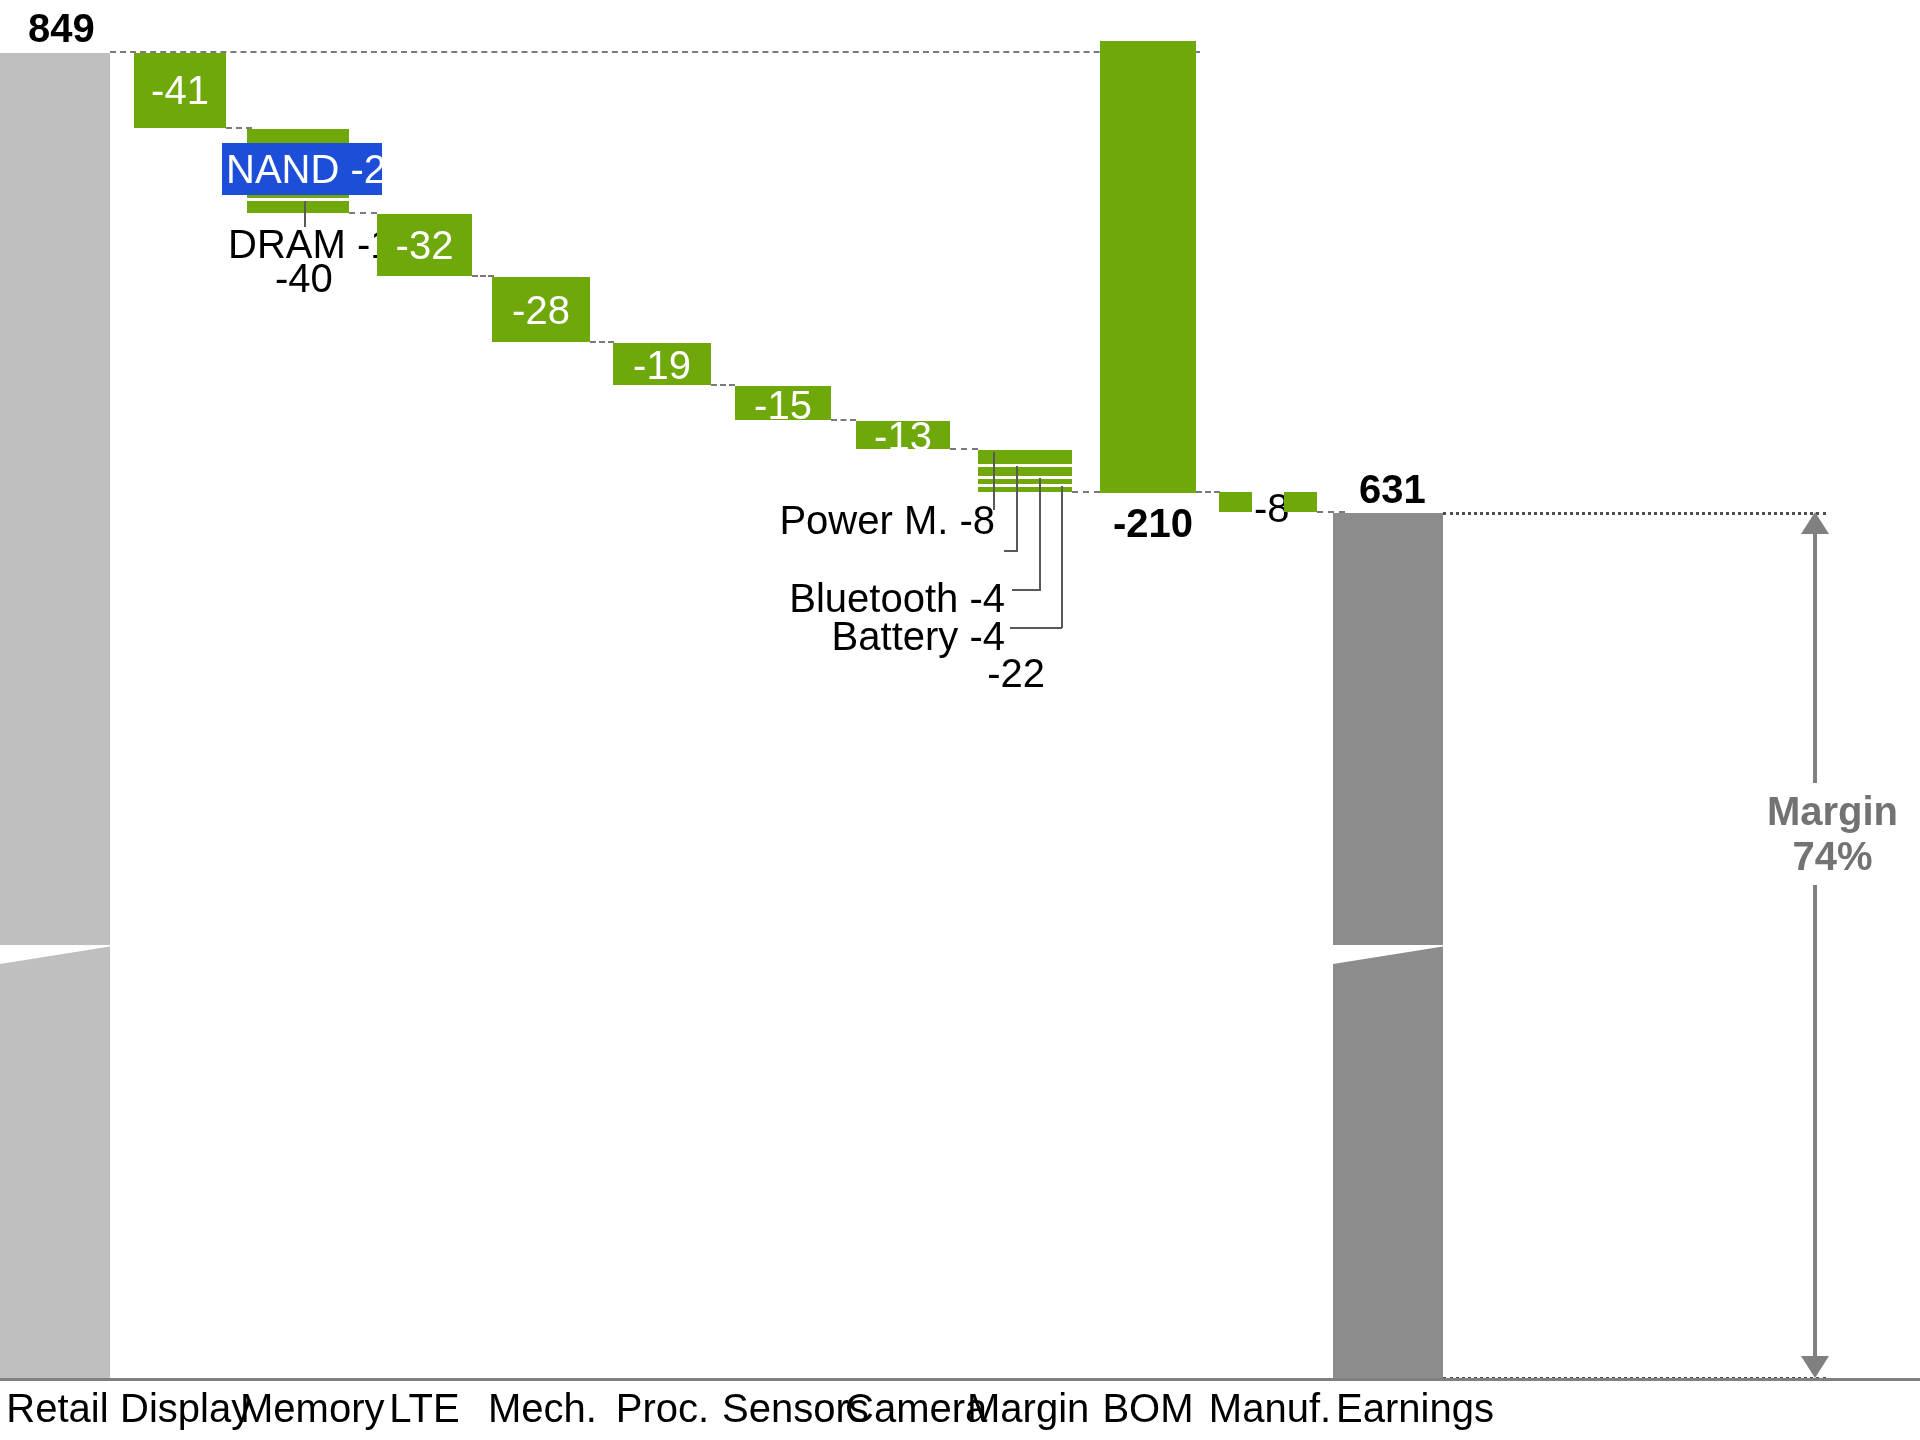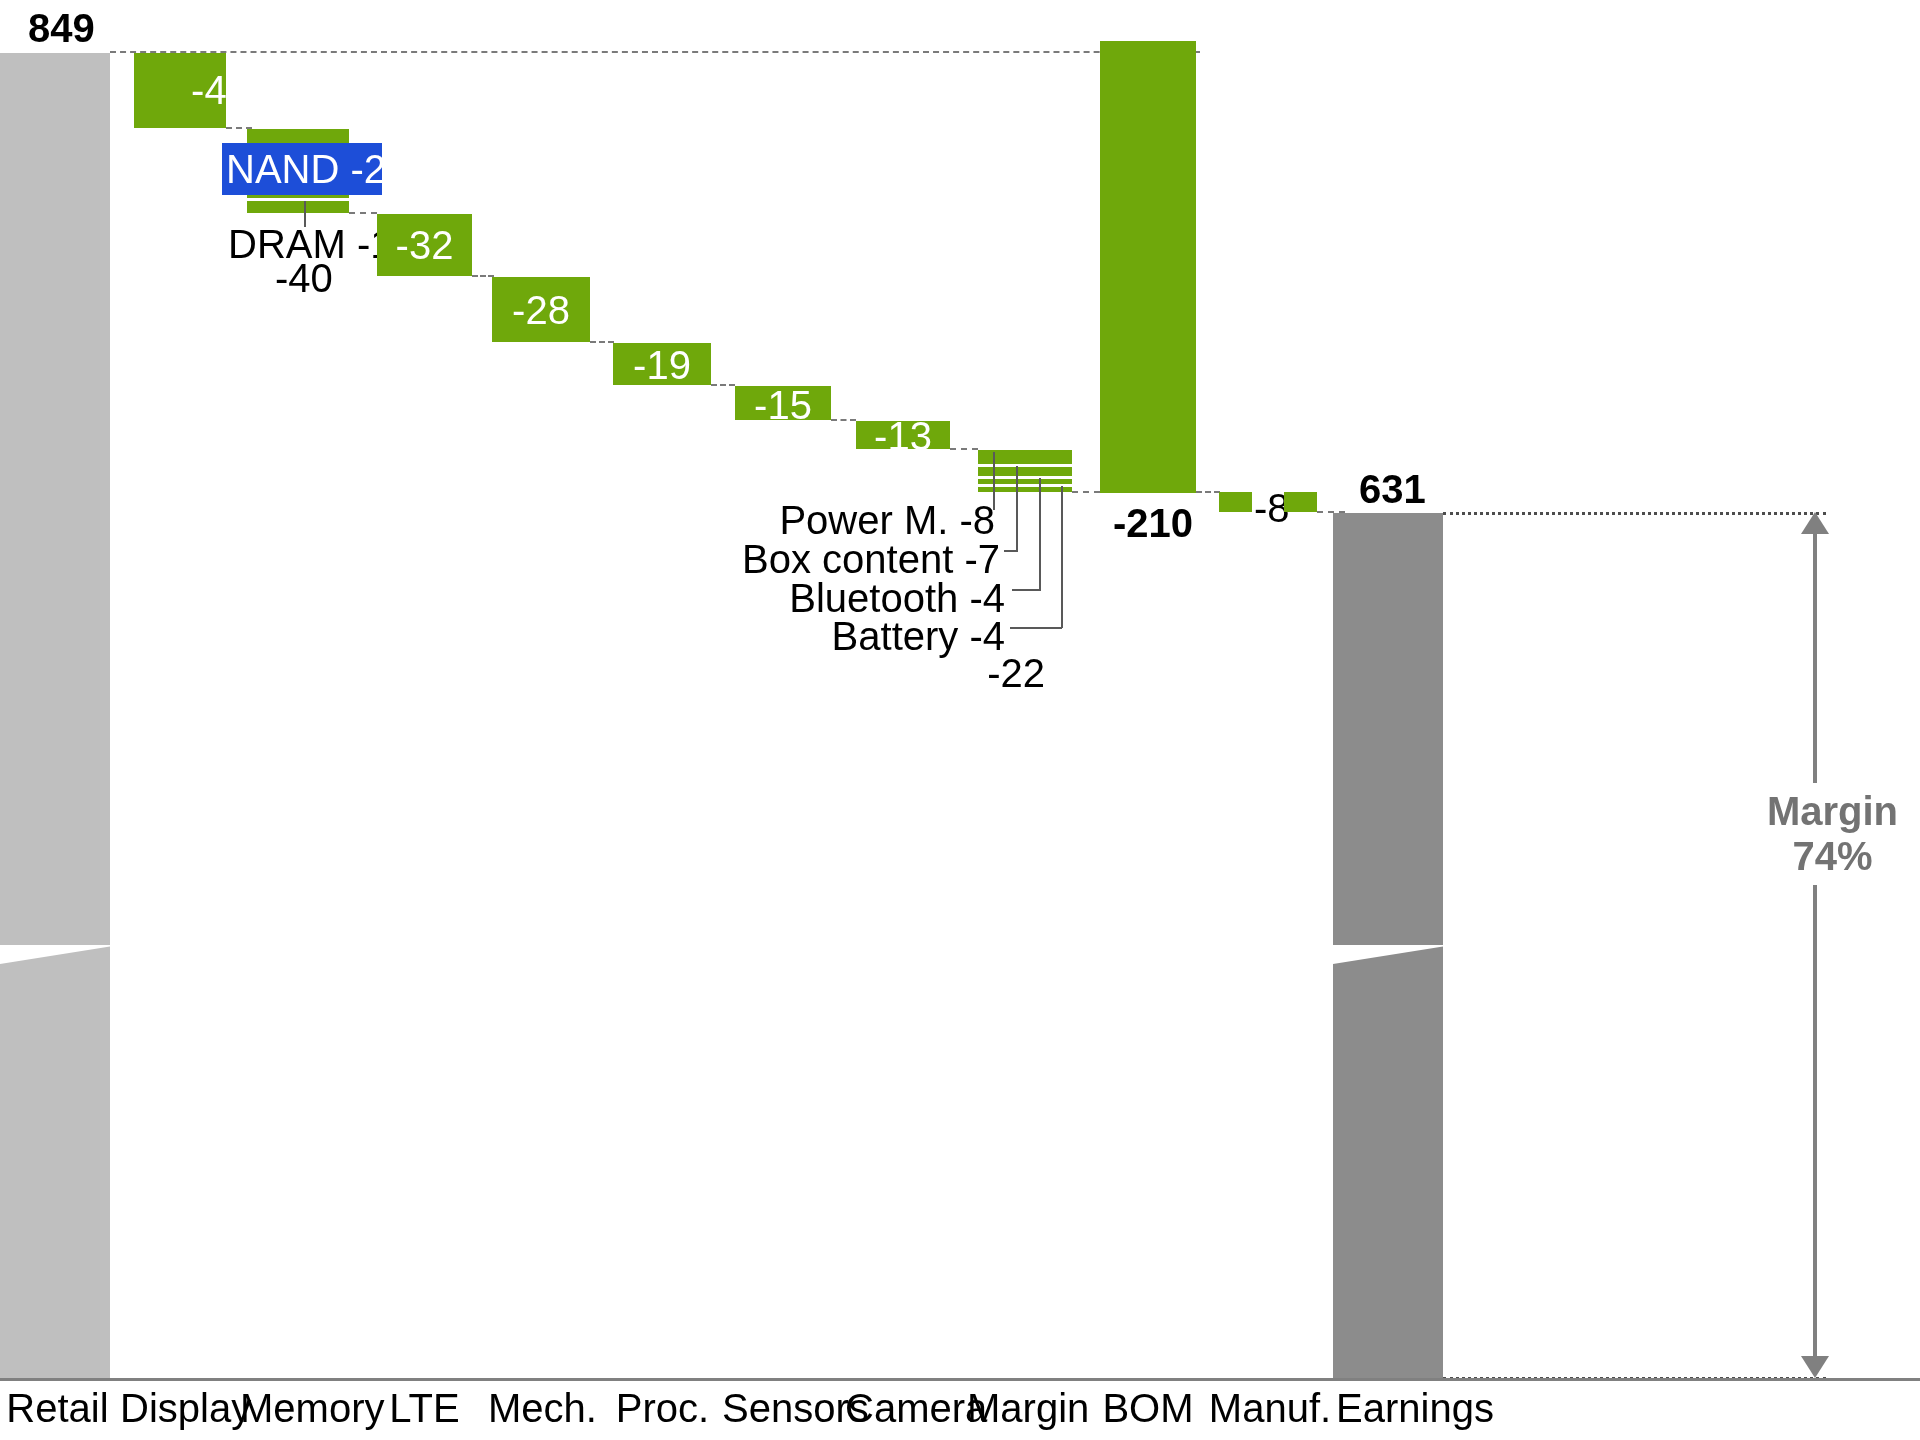--- a/index.html
+++ b/index.html
@@ -103,21 +103,21 @@
 
   <div class="bar bar-grey" style="left:0px; top:53px; width:110px; height:1325px;"></div>
   <div class="break-slash" style="left:0px; top:945px; width:110px; height:70px;">
       <i></i>
     </div>
   <div class="outbar-label bold" style="left:28px; top:8px;">849</div>
 
   <div class="connector" style="left:110px; top:51px; width:1090px;"></div>
 
   <div class="bar bar-green" style="left:134px; top:53px; width:92px; height:75px;"></div>
-  <div class="inbar-label" style="left:134px; top:70px; width:92px;padding-left:40px;">-41</div>
+  <div class="inbar-label" style="left:134px; top:70px; width:92px;">-41</div>
   <div class="connector" style="left:226px; top:127px; width:26px;"></div>
 
   <div class="bar bar-green" style="left:247px; top:129px; width:102px; height:84px;"></div>
   <div class="seg-divider" style="left:247px; top:198px; width:102px;"></div>
   <div class="inbar-label" style="left:222px; top:143px; width:152px; background:#1d4ed8; padding:6px 4px;">NAND -29</div>
   <div class="leader leader-v" style="left:304px; top:201px; height:26px;"></div>
   <div class="outbar-label plain" style="left:228px; top:224px;">DRAM -11</div>
   <div class="outbar-label plain" style="left:275px; top:258px;">-40</div>
   <div class="connector" style="left:349px; top:212px; width:28px;"></div>
 
@@ -148,21 +148,20 @@
 
   <div class="leader leader-v" style="left:993px; top:452px; height:58px;"></div>
   <div class="leader leader-v" style="left:1016px; top:466px; height:86px;"></div>
   <div class="leader leader-h" style="left:1004px; top:550px; width:14px;"></div>
   <div class="leader leader-v" style="left:1039px; top:478px; height:112px;"></div>
   <div class="leader leader-h" style="left:1012px; top:589px; width:29px;"></div>
   <div class="leader leader-v" style="left:1061px; top:486px; height:142px;"></div>
   <div class="leader leader-h" style="left:1010px; top:627px; width:52px;"></div>
 
   <div class="callout" style="left:740px; top:500px; width:255px;">Power M. -8</div>
-  <div class="callout" style="left:700px; top:539px; width:300px;">Box content -7</div>
   <div class="callout" style="left:705px; top:578px; width:300px;">Bluetooth -4</div>
   <div class="callout" style="left:705px; top:616px; width:300px;">Battery -4</div>
   <div class="callout" style="left:880px; top:653px; width:165px;">-22</div>
 
   <div class="connector" style="left:1072px; top:491px; width:28px;"></div>
 
   <div class="bar bar-green" style="left:1100px; top:41px; width:96px; height:452px;"></div>
   <div class="outbar-label bold" style="left:1113px; top:503px;">-210</div>
   <div class="connector" style="left:1196px; top:491px; width:24px;"></div>
 

